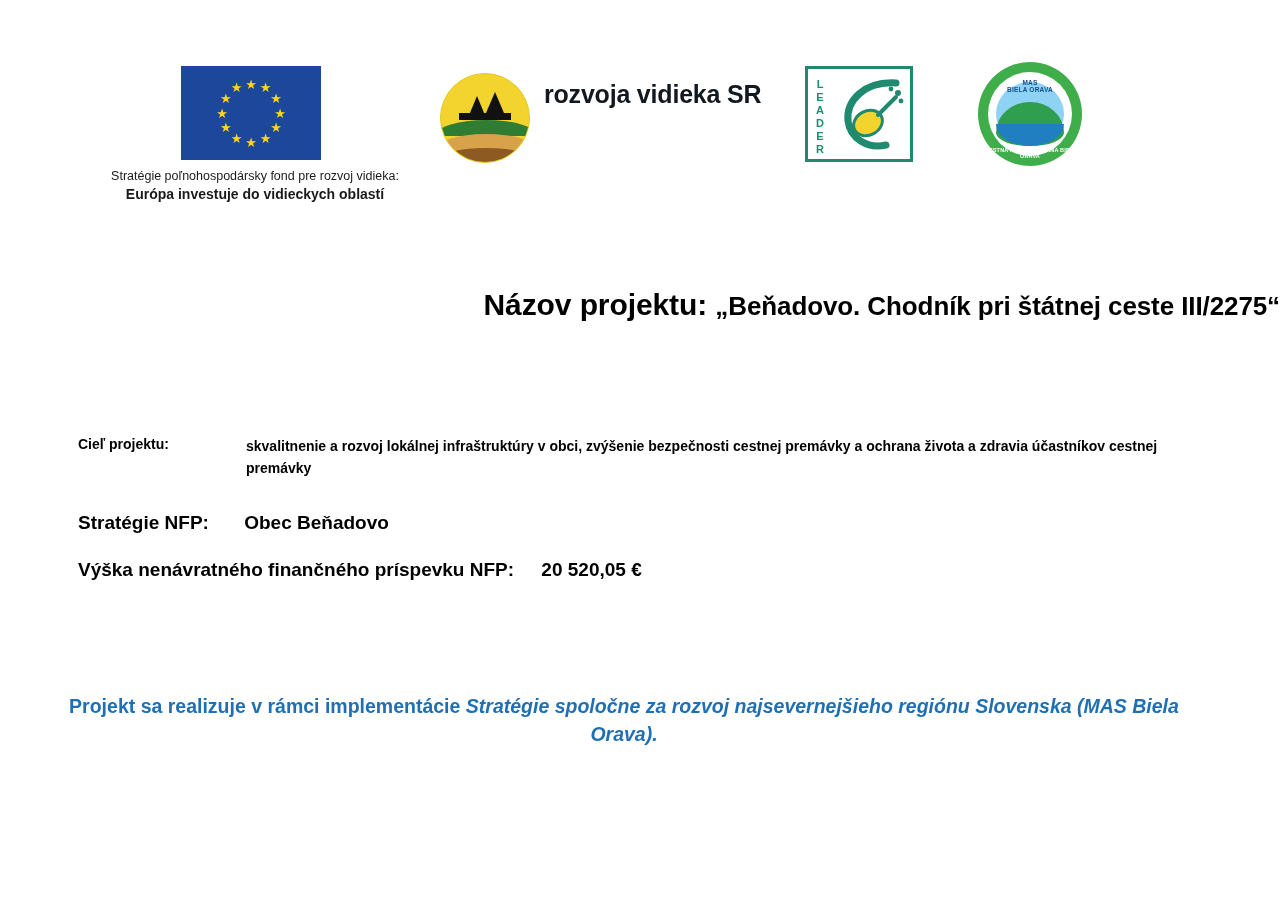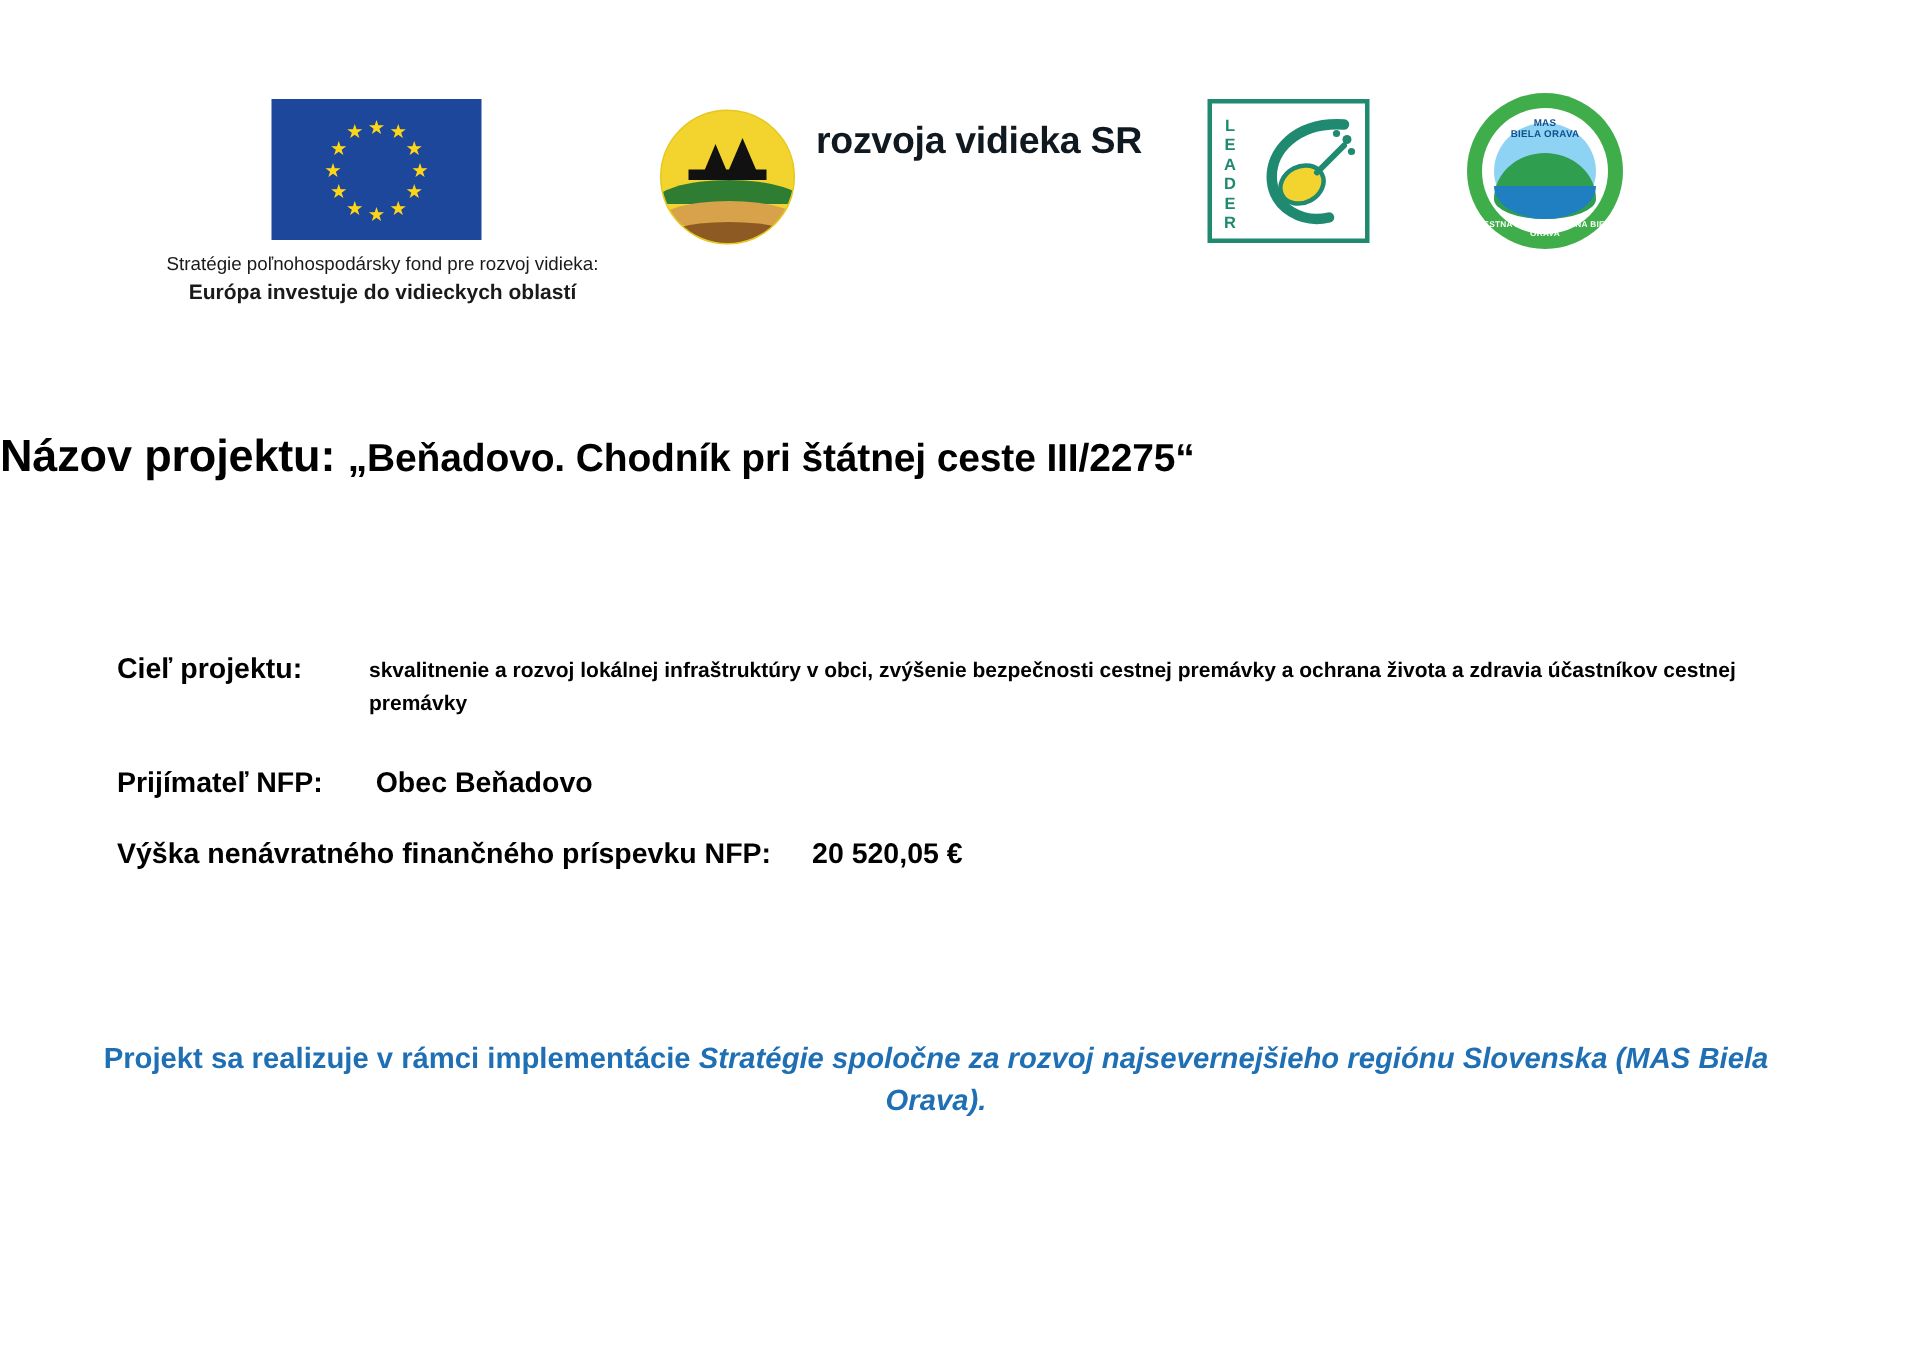--- a/index.html
+++ b/index.html
@@ -227,41 +227,41 @@
     letter-spacing: 0.2px;
     z-index: 4;
   }
 
   
   .doc-title {
     position: absolute;
     left: 0;
     top: 288px;
     width: 1280px;
-    text-align: left;
+    text-align: right;
     font-size: 30px;
     font-weight: bold;
     color: #000000;
     letter-spacing: -0.1px;
   }
   .doc-title .label {
     font-size: 30px;
   }
   .doc-title .value {
     font-size: 26px;
   }
 
   .goal-row {
     position: absolute;
     left: 78px;
     top: 436px;
     width: 1140px;
   }
   .goal-label {
-    font-size: 19px;
+    font-size: 14px;
     font-weight: bold;
     float: left;
     margin-right: 6px;
   }
   .goal-text {
     font-size: 14px;
     font-weight: bold;
     line-height: 1.55;
     display: block;
     padding-left: 168px;
@@ -373,21 +373,21 @@
   <span class="label">Názov projektu:</span>
   <span class="value">„Beňadovo. Chodník pri štátnej ceste III/2275“</span>
 </div>
 
 <div class="goal-row">
   <span class="goal-label">Cieľ projektu:</span>
   <span class="goal-text">skvalitnenie a rozvoj lokálnej infraštruktúry v obci, zvýšenie bezpečnosti cestnej premávky a ochrana života a zdravia účastníkov cestnej premávky</span>
 </div>
 
 <div class="field-row row-recipient">
-  <span>Prijímateľ NFP:</span>
+  <span>Stratégie NFP:</span>
   <span class="field-value">Obec Beňadovo</span>
 </div>
 
 <div class="field-row row-amount">
   <span>Výška nenávratného finančného príspevku NFP:</span>
   <span class="field-value-amount">20 520,05 €</span>
 </div>
 
 <div class="footer-note">
   <span>Projekt sa realizuje v rámci implementácie </span><span class="italic">Stratégie spoločne za rozvoj najsevernejšieho regiónu Slovenska (MAS Biela Orava).</span>

